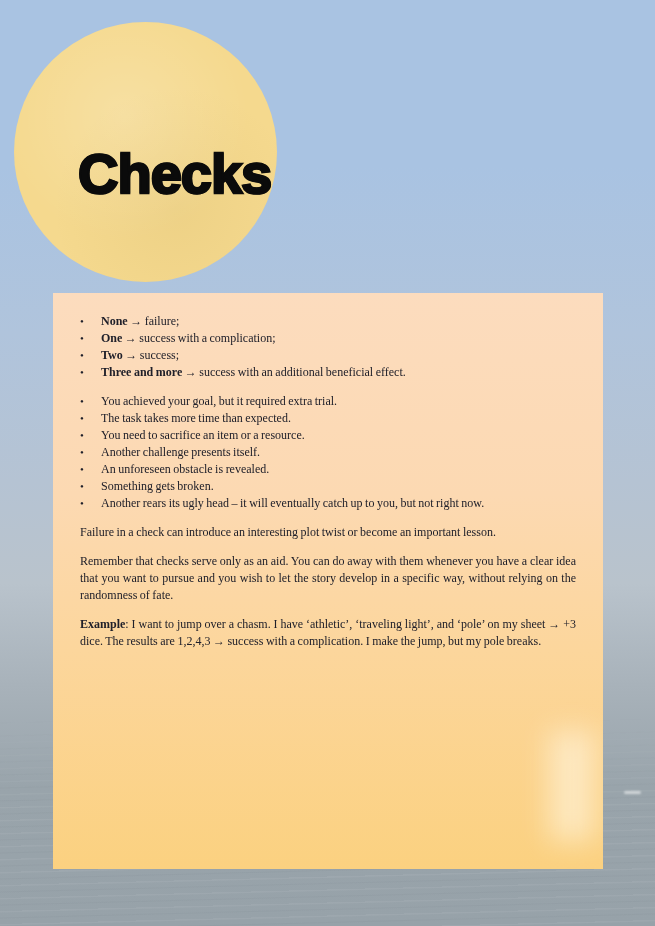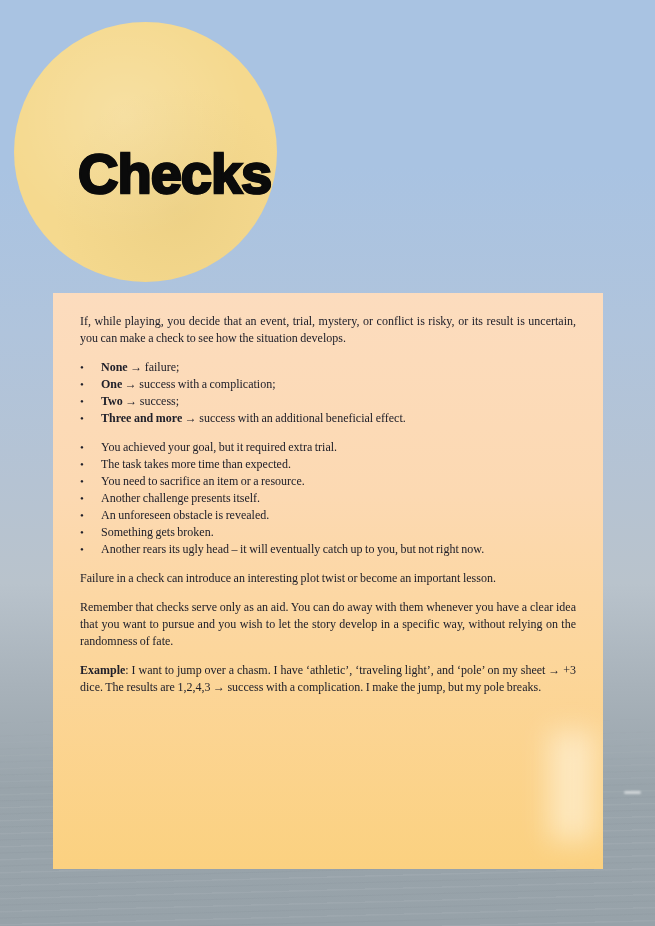--- a/index.html
+++ b/index.html
@@ -96,21 +96,20 @@
   <div class="waves"></div>
   <div class="glint"></div>
 
   <div class="circle"></div>
 
   <h1 class="title">Checks</h1>
 
   <section class="panel">
     <div class="streak"></div>
 
-    <p>If, while playing, you decide that an event, trial, mystery, or conflict is risky, or its result is uncertain, you can make a check to see how the situation develops.</p>
 
 
     <ul>
       <li>
         <span class="marker">•</span>
         <span class="li-text"><b>None</b><span> → failure;</span></span>
       </li>
       <li>
         <span class="marker">•</span>
         <span class="li-text"><b>One</b><span> → success with a complication;</span></span>

